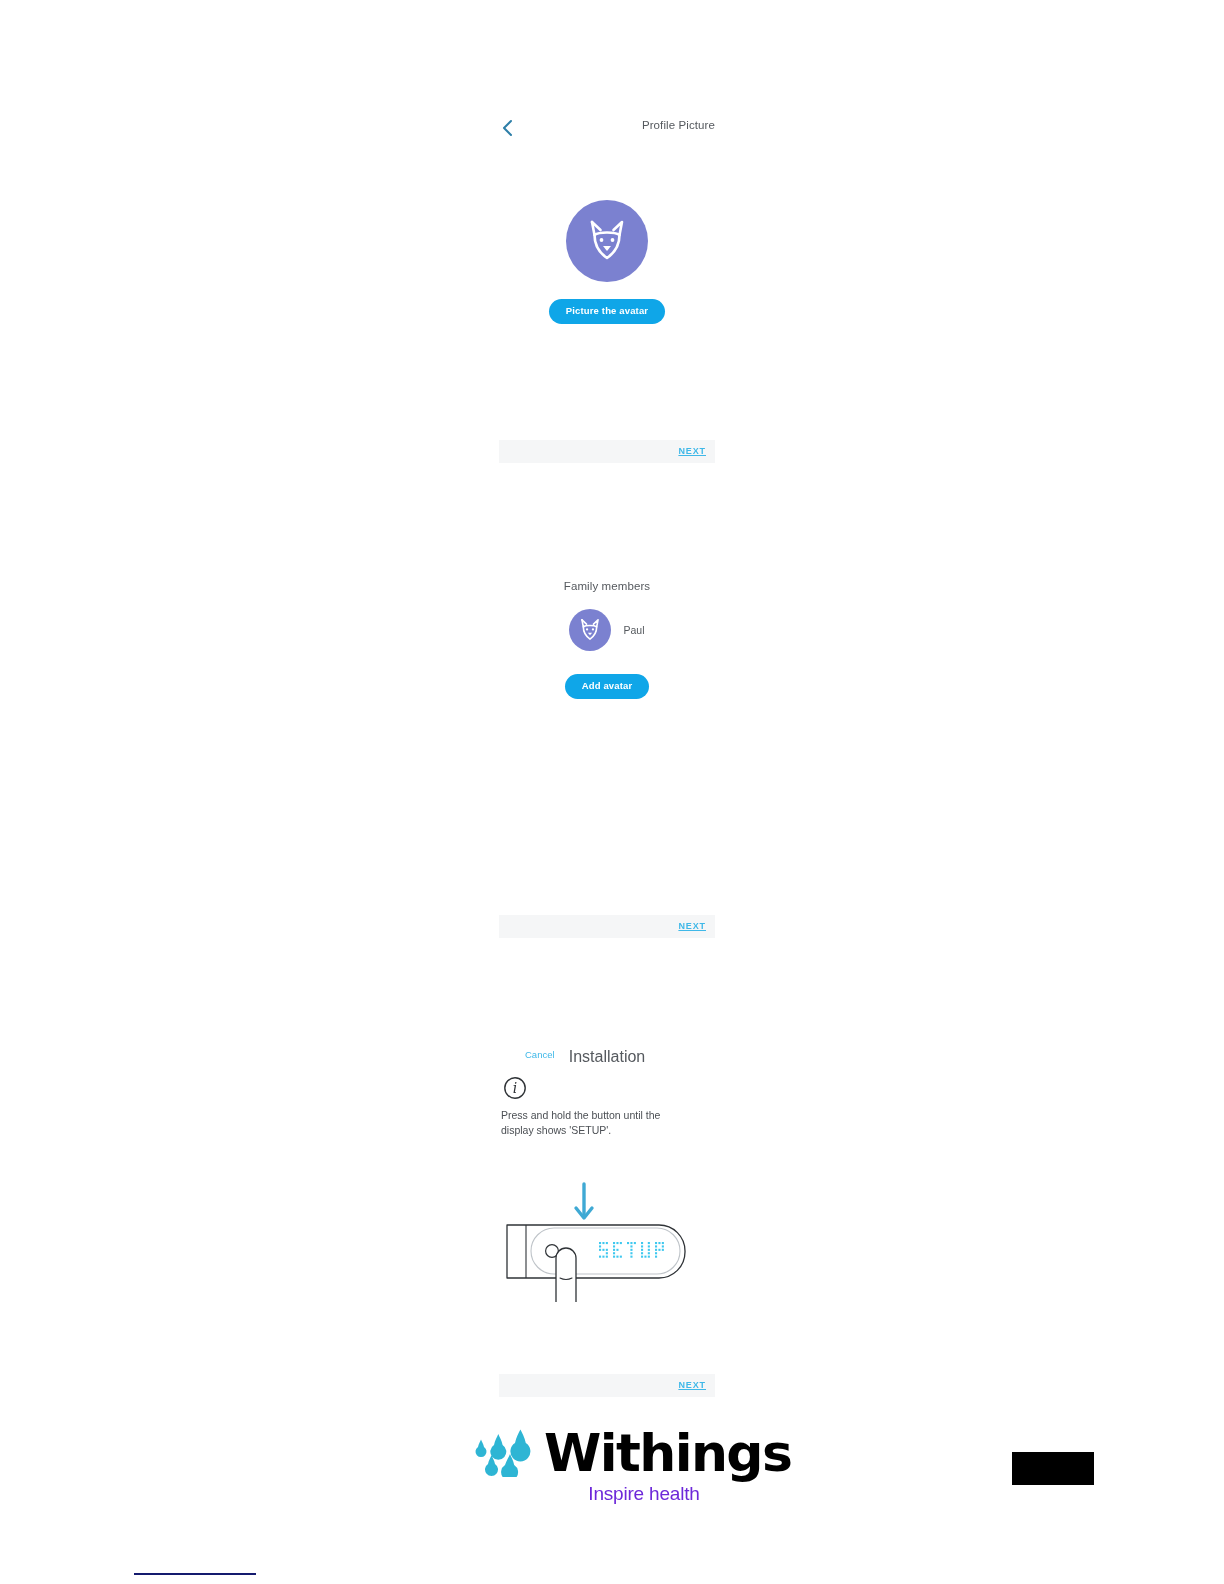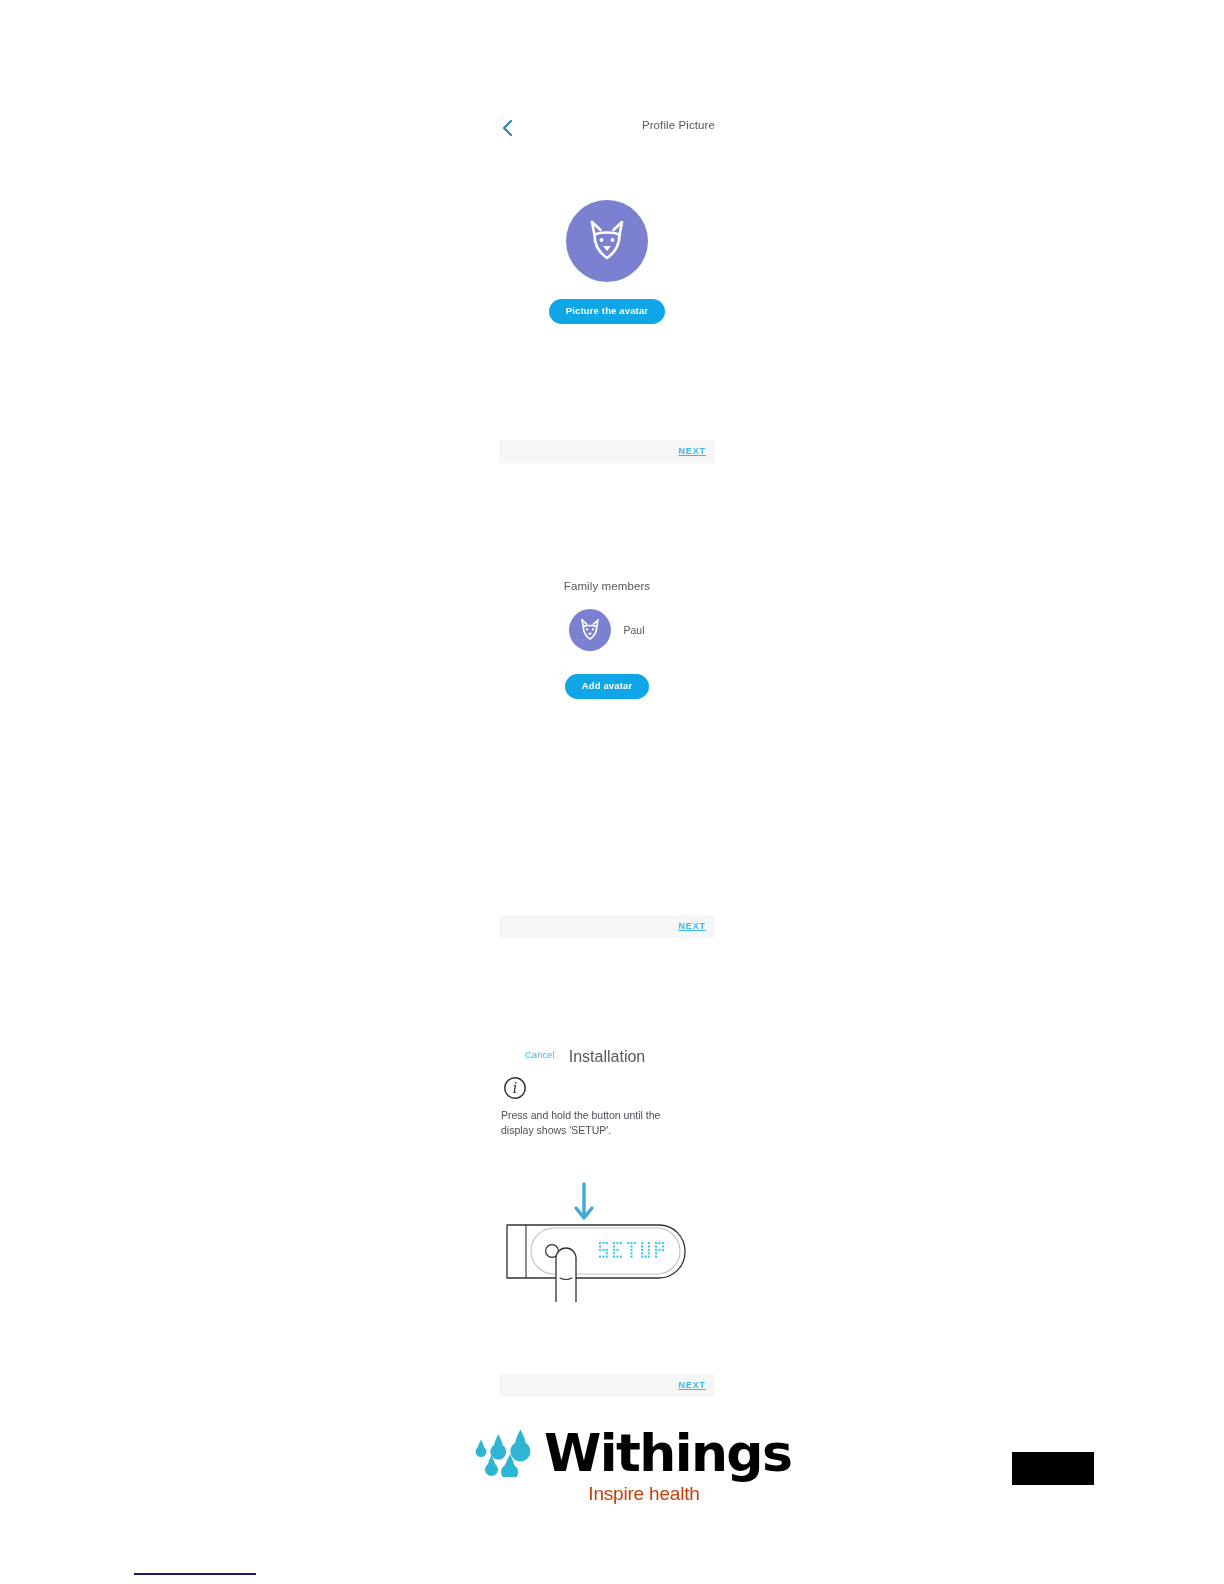--- a/index.html
+++ b/index.html
@@ -177,21 +177,21 @@
     font-size: 52px;
     font-weight: bold;
     color: #000000;
     letter-spacing: -1.6px;
     line-height: 1;
     margin-left: 12px;
   }
   .brand-tag {
     text-align: center;
     font-size: 19px;
-    color: #c2410c;
+    color: #6d28d9;
     margin-top: 2px;
     margin-left: 58px;
     letter-spacing: -.2px;
   }
 
   #black-box {
     position: absolute;
     left: 1012px;
     top: 1452px;
     width: 82px;

